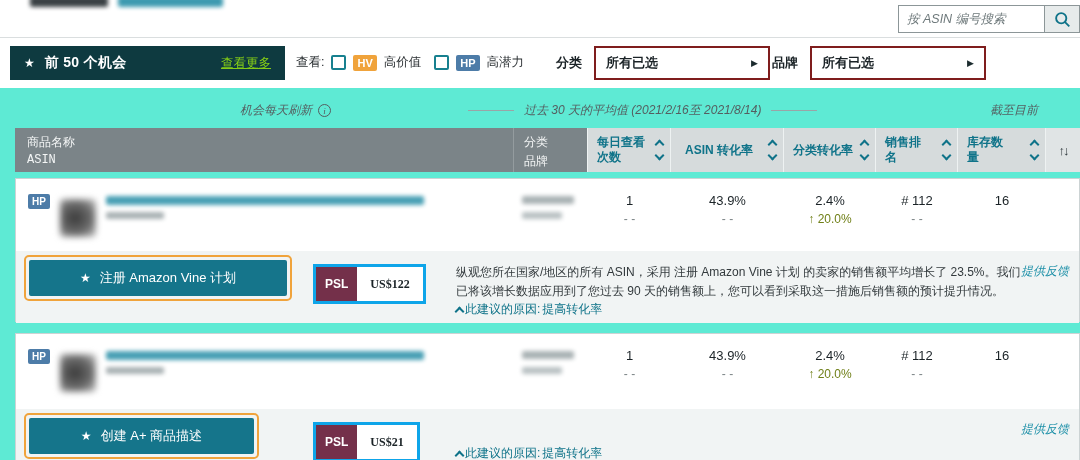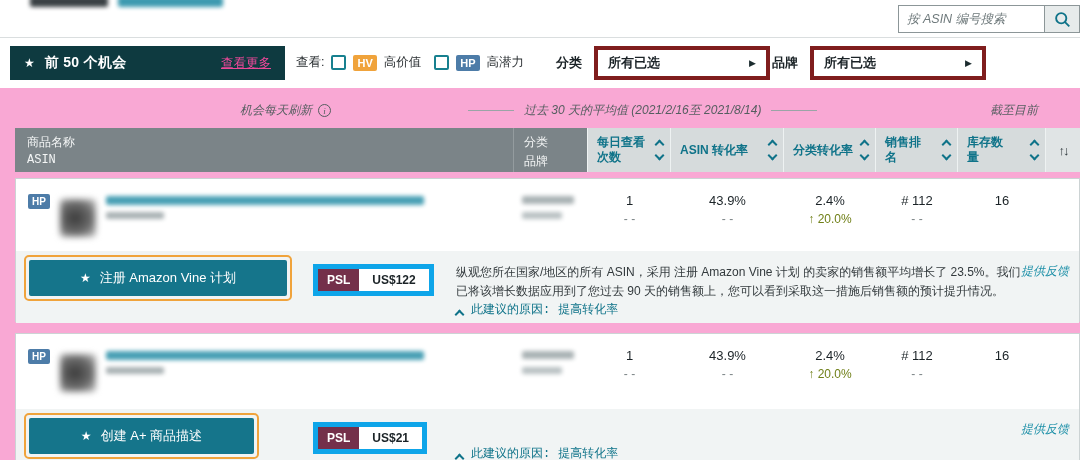--- a/index.html
+++ b/index.html
@@ -14,56 +14,56 @@
   .searchbox { position:absolute; right:0; top:5px; display:flex; }
   .search-input { width:146px; height:28px; border:1px solid #8c9698; padding:0 8px; font-size:12.5px; color:#222; outline:none; border-right:none; }
   .search-input::placeholder { font-style:italic; color:#6e797b; }
   .search-btn { width:36px; height:28px; background:#e7ebeb; border:1px solid #8c9698; display:flex; align-items:center; justify-content:center; cursor:pointer; }
 
   
   .filterbar { position:absolute; left:0; top:38px; width:1080px; height:50px; background:#fff; }
   .top-opps { position:absolute; left:10px; top:8px; width:275px; height:34px; background:#0e3a40; color:#fff; display:flex; align-items:center; padding:0 14px; }
   .top-opps .star { font-size:12px; margin-right:10px; }
   .top-opps .tt { font-size:14px; font-weight:bold; letter-spacing:.3px; }
-  .viewmore { margin-left:auto; font-size:12.5px; color:#ec4899; text-decoration:underline; cursor:pointer; }
+  .viewmore { margin-left:auto; font-size:12.5px; color:#84cc16; text-decoration:underline; cursor:pointer; }
   .viewgroup { position:absolute; left:296px; top:16px; display:flex; align-items:center; gap:7px; }
   .viewlabel { font-size:12.5px; color:#2b3033; }
   .checkbox { width:15px; height:15px; background:#fff; border:2px solid #17808f; border-radius:2px; display:inline-block; cursor:pointer; }
   .fbadge { font-size:11px; font-weight:bold; color:#fff; padding:2px 4px; border-radius:2px; }
   .hv { background:#f0a33b; }
   .hp { background:#4d7ca8; }
   .flabel { font-size:12.5px; color:#2b3033; margin-right:6px; }
   .ddgroup { position:absolute; top:8px; display:flex; align-items:center; gap:12px; }
   .dd-cat { left:556px; }
   .dd-brand { left:772px; }
   .ddlabel { font-size:13px; font-weight:bold; color:#1b2327; }
-  .dropdown { width:176px; height:34px; border:4px solid #7f1d1d; background:#fff; display:flex; align-items:center; padding:0 10px; cursor:pointer; }
+  .dropdown { width:176px; height:34px; border:2px solid #7f1d1d; background:#fff; display:flex; align-items:center; padding:0 10px; cursor:pointer; }
   .dropdown .val { font-size:13px; font-weight:600; color:#1b2327; }
   .dropdown .arrow { margin-left:auto; font-size:9px; color:#1b2b2e; }
 
   
-  .content { position:absolute; left:0; top:88px; width:1080px; height:372px; background:#f9a8d4; }
+  .content { position:absolute; left:0; top:88px; width:1080px; height:372px; background:#5eead4; }
 
   .annotations { position:absolute; left:0; top:14px; width:1080px; height:18px; font-style:italic; font-size:12px; color:#555e60; }
   .refresh-note { position:absolute; left:240px; top:0; display:flex; align-items:center; gap:6px; }
   .info-i { width:13px; height:13px; border:1px solid #555e60; border-radius:50%; display:inline-flex; align-items:center; justify-content:center; font-size:9px; font-style:italic; font-family:"Liberation Serif", serif; }
   .period-group { position:absolute; left:468px; top:0; display:flex; align-items:center; gap:10px; }
   .dash { width:46px; height:0; border-top:1px solid #9aa4a6; }
   .current-label { position:absolute; left:990px; top:0; }
 
   
   .grid-cols { display:grid; grid-template-columns:498px 74px 83px 113px 92px 82px 88px 35px; }
   .thead { position:absolute; left:15px; top:40px; width:1065px; height:44px; }
   .th-dark { background:#7b8488; color:#f4f6f6; padding:6px 0 0 12px; }
   .th-dark .l1 { font-size:12px; font-weight:normal; display:block; }
   .th-dark .l2 { font-size:12px; font-weight:normal; display:block; margin-top:2px;font-family:Liberation Mono, monospace; }
   .th-dark.cat { border-left:1px solid #949c9f; padding-left:10px; }
   .th-light { background:#d6dbdc; border-left:1px solid #eef2f2; display:flex; align-items:center; justify-content:space-between; padding:0 7px 0 9px; color:#0f7389; }
   .th-light .htxt { font-size:12px; font-weight:bold; line-height:1.25; }
-  .w60 { width:60px; } .w78 { width:78px; } .w64 { width:64px; } .w42 { width:42px; }
+  .w60 { width:60px; } .w78 { width:78px;text-align:center; } .w64 { width:64px; } .w42 { width:42px; }
   .chevstack { display:flex; flex-direction:column; gap:4px; align-items:center; cursor:pointer; }
   .chev { width:7px; height:7px; border-style:solid; border-color:#0f7389; border-width:2px 2px 0 0; }
   .chev.up { transform:rotate(-45deg); }
   .chev.down { transform:rotate(135deg); }
   .th-sort { background:#e0e4e5; border-left:1px solid #eef2f2; display:flex; align-items:center; justify-content:center; font-size:13px; color:#2b3539; letter-spacing:-2px; cursor:pointer; }
 
   
   .card { position:absolute; left:15px; width:1065px; background:#fff; border:1px solid #ccd3d4; }
   .card1 { top:90px; height:144px; }
   .card2 { top:245px; height:160px; }
@@ -82,25 +82,25 @@
   .metric .v { font-size:13px; color:#1b2327; }
   .metric .s { font-size:12px; color:#7b8486; margin-top:4px; }
   .metric .s.pos { color:#6f7f17; }
 
   .band { position:relative; height:72px; background:#f1f4f4; }
   .card2 .band { height:85px; }
   .action-outline { position:absolute; left:8px; top:4px; border:2px solid #f0a33b; border-radius:5px; padding:3px; }
   .action-btn { display:flex; align-items:center; justify-content:center; gap:9px; height:36px; background:#15758b; border:none; border-radius:2px; color:#fff; font-size:13px; cursor:pointer; font-family:"Liberation Sans", sans-serif; }
   .w258 { width:258px; } .w225 { width:225px; }
   .action-btn .star { font-size:12px; }
-  .psl { position:absolute; left:297px; top:13px; display:inline-flex; border:5px solid #0ea5e9; height:32px; }
+  .psl { position:absolute; left:297px; top:13px; display:inline-flex; border:3px solid #0ea5e9; height:40px; }
   .psl-badge { background:#74304a; color:#fff; font-weight:bold; font-size:12px; display:flex; align-items:center; padding:0 9px; }
-  .psl-value { background:#fff; color:#1b2327; font-size:12px; font-weight:600; display:flex; align-items:center; padding:8px 13px; }
+  .psl-value { background:#fff; color:#1b2327; font-size:12px; font-weight:600; display:flex; align-items:center; padding:8px 13px;font-family:Liberation Serif, serif; }
   .desc { position:absolute; left:440px; top:12px; width:565px; font-size:12px; color:#333a3d; line-height:1.6; }
-  .reason { position:absolute; left:440px; display:flex; align-items:flex-end; gap:8px;font-family:Liberation Mono, monospace; }
+  .reason { position:absolute; left:440px; display:flex; align-items:center; gap:2px; }
   .card1 .reason { top:50px; } .card2 .reason { top:36px; }
   .reason .chev { border-color:#0f7389; margin-top:3px; cursor:pointer; }
   .rlabel { font-size:12px; color:#0f7389; }
   .rlink { font-size:12px; color:#0f7389; cursor:pointer; text-decoration:none; }
   .feedback { position:absolute; right:10px; top:12px; font-size:12px; font-style:italic; color:#1e90a8; cursor:pointer; text-decoration:none; }
 </style>
 </head>
 <body>
 
 <div class="page">

